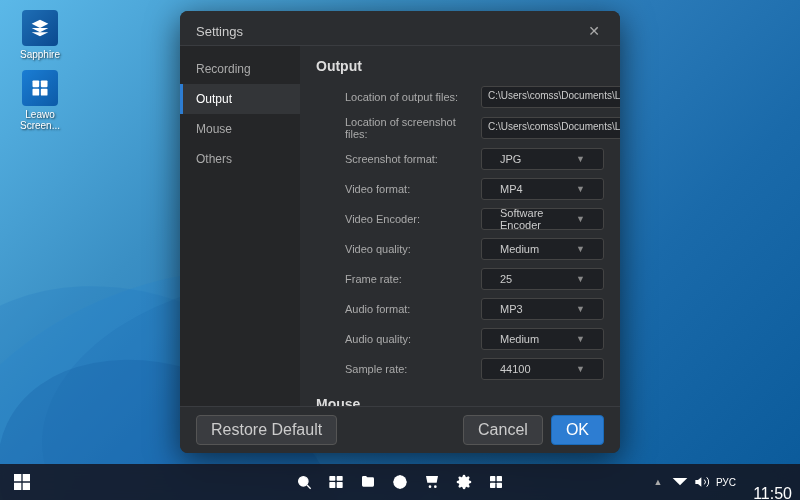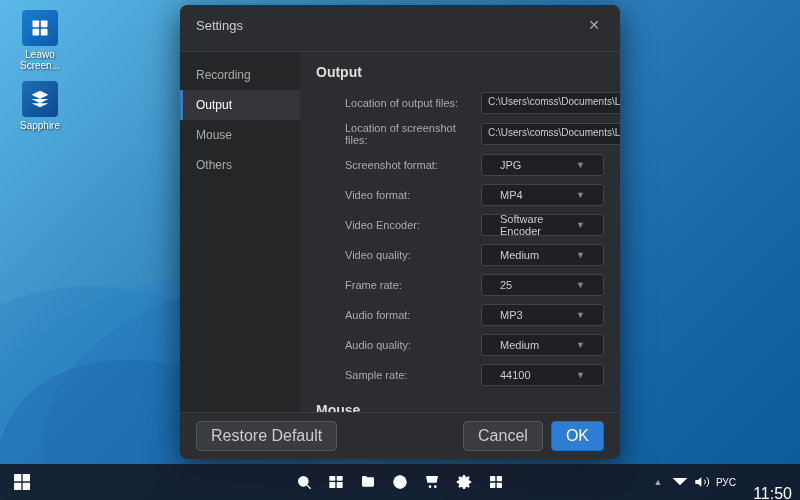--- a/index.html
+++ b/index.html
@@ -136,21 +136,21 @@
       width: 440px;
       background: #2b2d30;
       border-radius: 8px;
       box-shadow: 0 8px 32px rgba(0,0,0,0.6);
       overflow: hidden;
       position: relative;
     }
 
     .dialog-titlebar {
       background: #2b2d30;
-      padding: 10px 16px 16px;
+      padding: 10px 16px 4px;
       display: flex;
       align-items: center;
       justify-content: space-between;
       border-bottom: 1px solid #3a3c40;
     }
     .dialog-title {
       color: #cccccc;
       font-size: 13px;
     }
     .close-btn {
@@ -322,38 +322,38 @@
 
   <svg class="win-bg" viewBox="0 0 500 500" xmlns="http://www.w3.org/2000/svg">
     <ellipse cx="250" cy="420" rx="280" ry="200" fill="rgba(30,130,210,0.4)" transform="rotate(-20,250,420)"></ellipse>
     <ellipse cx="180" cy="380" rx="200" ry="150" fill="rgba(20,110,190,0.35)" transform="rotate(15,180,380)"></ellipse>
     <ellipse cx="320" cy="360" rx="220" ry="140" fill="rgba(10,90,170,0.3)" transform="rotate(-10,320,360)"></ellipse>
     <ellipse cx="230" cy="440" rx="180" ry="130" fill="rgba(0,70,150,0.4)" transform="rotate(25,230,440)"></ellipse>
   </svg>
 
   <div class="desktop-icons">
     <div class="desktop-icon">
+      <div class="icon-img" style="background:linear-gradient(135deg,#1e6eb5,#0a4a90);">
+        <svg viewBox="0 0 24 24" width="20" height="20" fill="white">
+            <path d="M12 2L2 7l10 5 10-5-10-5zM2 17l10 5 10-5M2 12l10 5 10-5"></path>
+          </svg>
+      </div>
+      <span class="icon-label">Sapphire</span>
+    </div>
+    <div class="desktop-icon">
       <div class="icon-img" style="background:linear-gradient(135deg,#1a7dd4,#0d5ba8);">
         <svg viewBox="0 0 24 24" width="20" height="20" fill="white">
             <rect x="3" y="3" width="8" height="8" rx="1"></rect>
             <rect x="13" y="3" width="8" height="8" rx="1"></rect>
             <rect x="3" y="13" width="8" height="8" rx="1"></rect>
             <rect x="13" y="13" width="8" height="8" rx="1"></rect>
           </svg>
       </div>
       <span class="icon-label">Leawo<br>Screen...</span>
     </div>
-    <div class="desktop-icon">
-      <div class="icon-img" style="background:linear-gradient(135deg,#1e6eb5,#0a4a90);">
-        <svg viewBox="0 0 24 24" width="20" height="20" fill="white">
-            <path d="M12 2L2 7l10 5 10-5-10-5zM2 17l10 5 10-5M2 12l10 5 10-5"></path>
-          </svg>
-      </div>
-      <span class="icon-label">Sapphire</span>
-    </div>
   </div>
 
   <div class="modal-overlay">
     <div class="settings-dialog">
 
       <div class="dialog-titlebar">
         <span class="dialog-title">Settings</span>
         <button class="close-btn">✕</button>
       </div>
 

